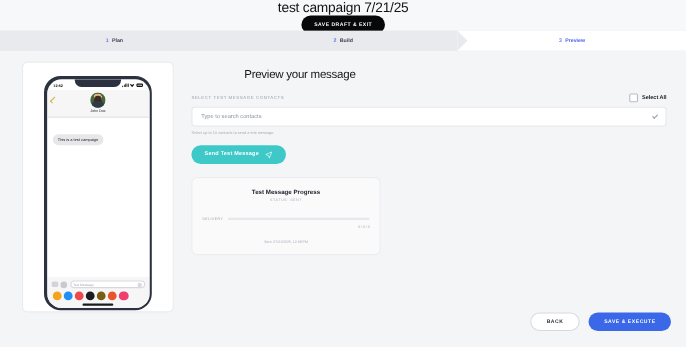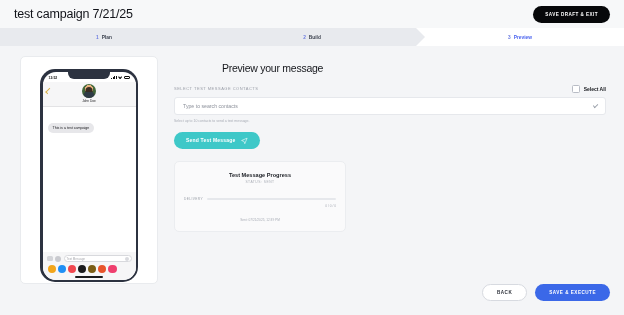--- a/index.html
+++ b/index.html
@@ -8,21 +8,21 @@
     font-family: "Liberation Sans", sans-serif;
     background: #f4f5f7;
     overflow: hidden;
   }
   #app { position: relative; width: 624px; height: 315px; background: #f4f5f7; }
 
   
   .topbar {
     position: absolute; left: 0; top: 0; width: 624px; height: 28px;
     background: #f7f8f9; display: flex; align-items: center;
-    padding: 0 14px; justify-content: space-between;
+    padding: 0 14px; justify-content: space-between; flex-direction: column;
   }
   .page-title { font-size: 12.5px; color: #12141a; letter-spacing: -0.2px; }
   .btn-dark {
     background: #07080a; color: #fff; border: none; border-radius: 12px;
     font-size: 4.6px; letter-spacing: 0.45px; font-weight: 700;
     padding: 6px 12px; cursor: pointer; white-space: nowrap;
   }
 
   
   .stepper {

